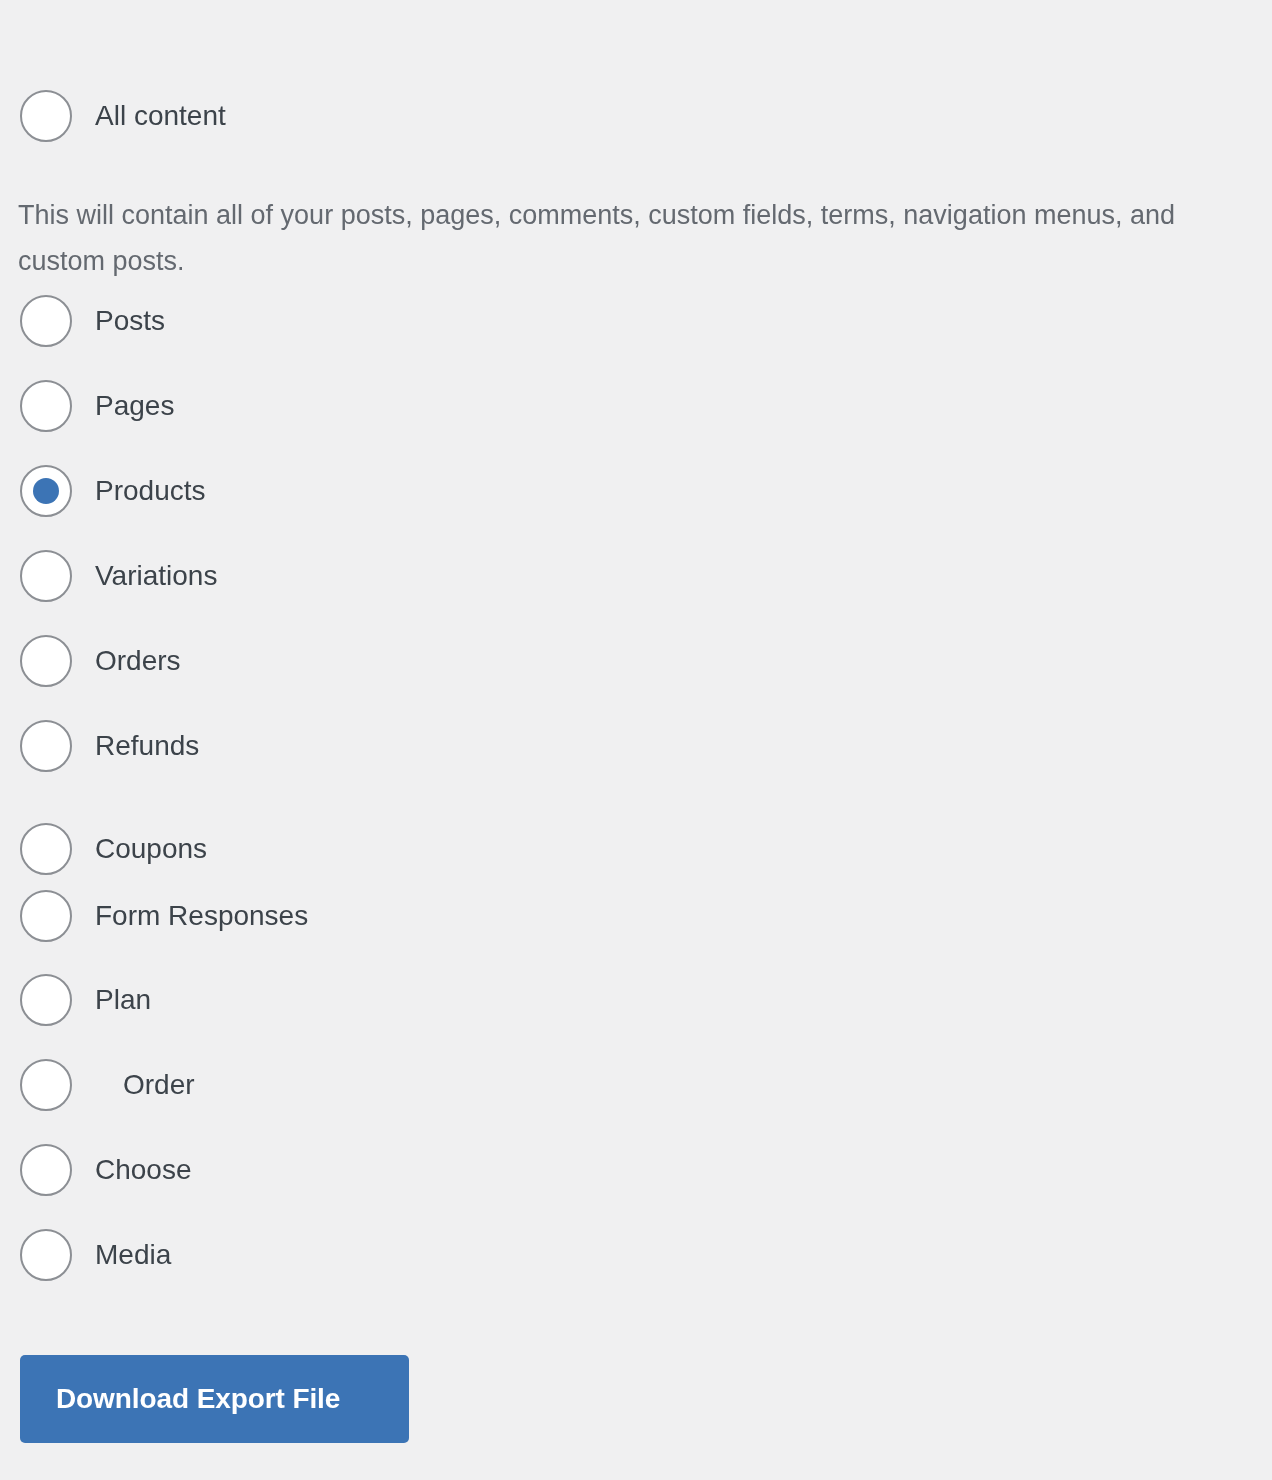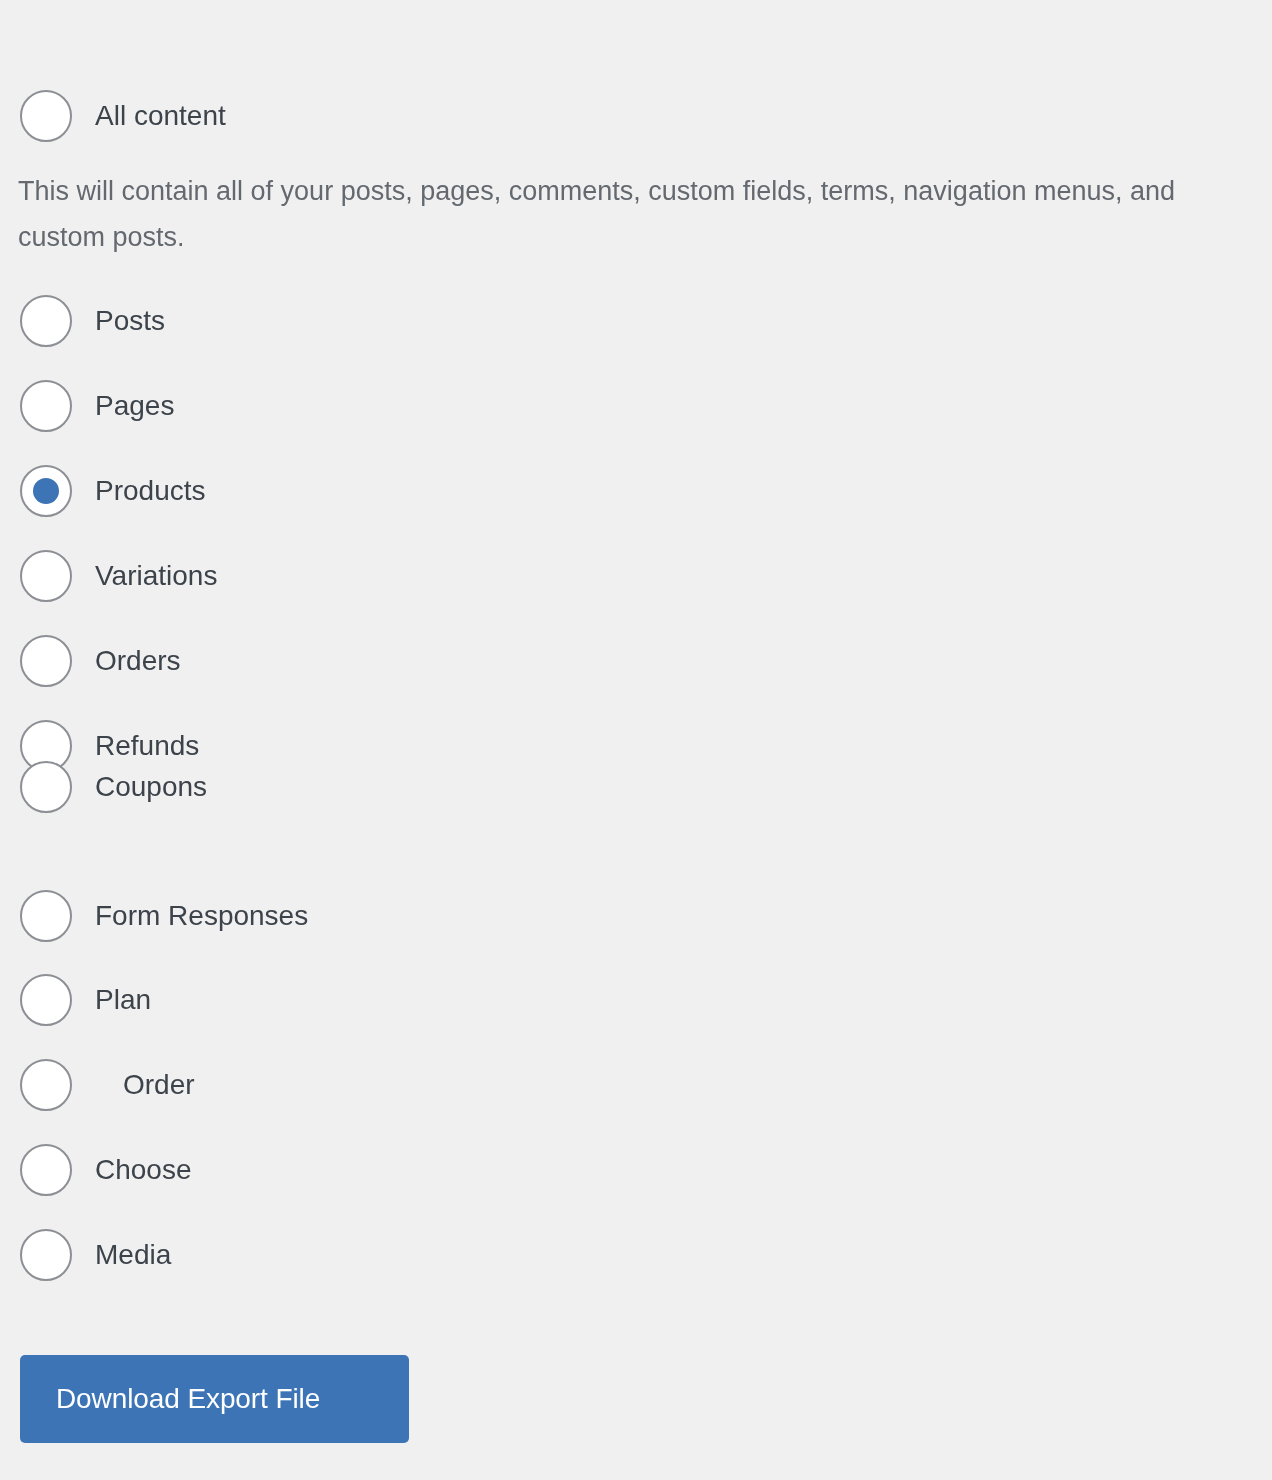--- a/index.html
+++ b/index.html
@@ -78,41 +78,41 @@
     font-size: 28px;
     line-height: 34px;
     color: #3c434a;
     white-space: nowrap;
     cursor: pointer;
   }
 
   .all-content-description {
     position: absolute;
     left: 18px;
-    top: 168px;
+    top: 192px;
     width: 1215px;
     font-size: 27px;
     line-height: 46px;
     color: #646970;
     margin: 0;
   }
 
   .download-button {
     position: absolute;
     left: 20px;
     top: 1355px;
     width: 389px;
     height: 88px;
     background: #3c74b5;
     border: none;
     border-radius: 5px;
     color: #ffffff;
     font-family: "Liberation Sans", sans-serif;
     font-size: 28px;
-    font-weight: normal;
+    font-weight: bold;
     text-align: left;
     padding: 0 0 0 36px;
     box-sizing: border-box;
     cursor: pointer;
     letter-spacing: -0.1px;
   }
 </style>
 </head>
 <body>
 
@@ -155,21 +155,21 @@
           <span class="dot"></span>
         </span>
         <span class="option-label">Orders</span>
       </div>
       <div class="option-row" style="top: 718px;">
         <span class="radio-control">
           <span class="dot"></span>
         </span>
         <span class="option-label">Refunds</span>
       </div>
-      <div class="option-row" style="top: 759px; align-items: center;">
+      <div class="option-row" style="top: 821px; align-items: center;">
         <span class="radio-control">
           <span class="dot"></span>
         </span>
         <span class="option-label">Coupons</span>
       </div>
       <div class="option-row" style="top: 888px;">
         <span class="radio-control">
           <span class="dot"></span>
         </span>
         <span class="option-label">Form Responses</span>

